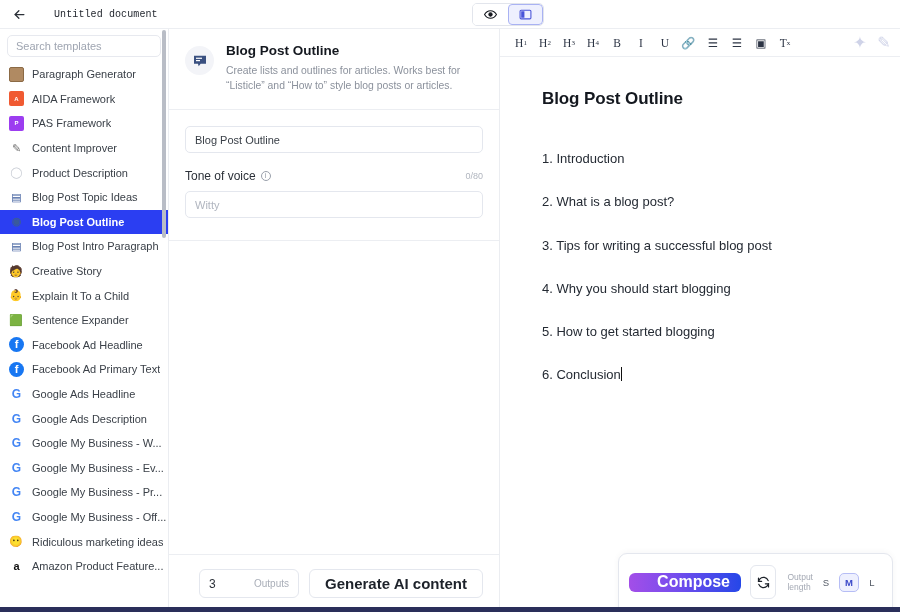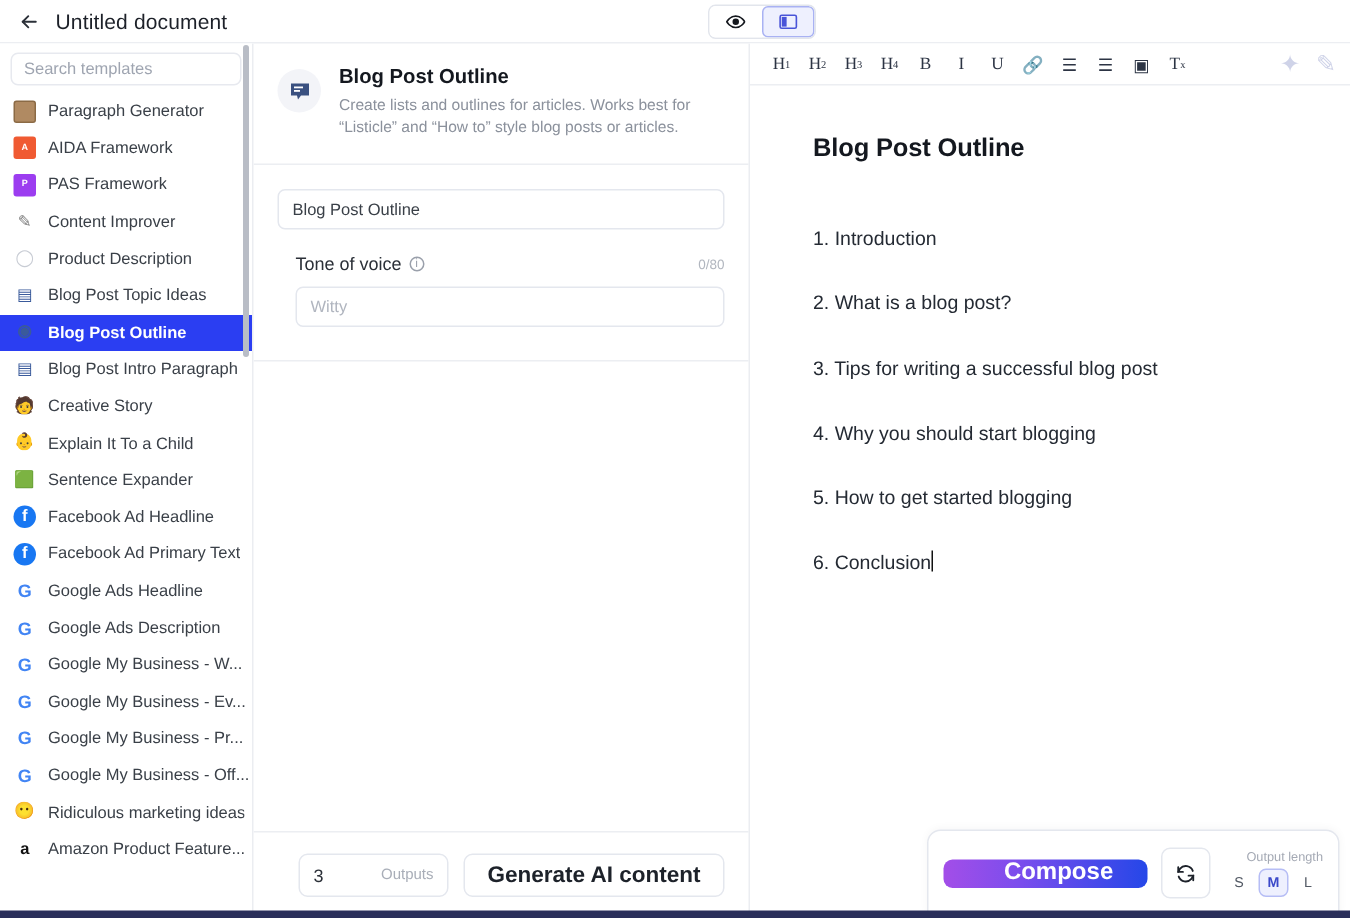--- a/index.html
+++ b/index.html
@@ -25,23 +25,24 @@
     background: #fff;
     position: relative;
   }
   .back-btn {
     width: 30px; height: 29px;
     display: flex; align-items: center; justify-content: center;
     cursor: pointer;
     margin-left: 4px;
   }
   .doc-title {
-    font-size: 14px; color: #1d2129;
-    margin-left: 3px;
+    font-size: 10px; color: #1d2129;
+    margin-left: 20px;
     letter-spacing: .1px;
+    font-family: Liberation Mono, monospace;
   }
   .view-toggle {
     position: absolute;
     left: 472px; top: 3px;
     display: flex;
     height: 23px;
     border: 1px solid #e2e5ec;
     border-radius: 5px;
     overflow: hidden;
     background: #fff;
@@ -153,21 +154,21 @@
   .tpl-header-title {
     font-size: 13.5px; font-weight: bold;
     color: #14181f; margin-bottom: 5px;
   }
   .tpl-header-desc {
     font-size: 10.4px; color: #8b919c; line-height: 1.45;
     max-width: 240px;
   }
   .form-area { padding: 16px 16px 0 16px; border-bottom: 1px solid #eceef2; padding-bottom: 22px; }
   .field { margin-bottom: 16px; }
-  .field:last-child { margin-bottom: 0; margin-left: 12px; }
+  .field:last-child { margin-bottom: 0; }
   .field-head {
     display: flex; align-items: center;
     justify-content: space-between;
     margin-bottom: 8px;
   }
   .field-label {
     font-size: 12px; color: #2b3038;
     display: flex; align-items: center; gap: 5px;
   }
   .req-star { color: #9aa0ab; font-size: 11px; }
@@ -274,21 +275,21 @@
     cursor: pointer;
     font-family: "Liberation Sans", sans-serif;
     display: flex; align-items: center; justify-content: center; padding-left: 17px;
   }
   .redo-btn {
     width: 33px; height: 34px;
     border: 1px solid #e4e7ee; border-radius: 6px;
     background: #fff; cursor: pointer;
     display: flex; align-items: center; justify-content: center;
   }
-  .len-group { display: flex; flex-direction: column; align-items: flex-end; gap: 3px; }
+  .len-group { display: flex; flex-direction: row; align-items: center; gap: 3px; }
   .len-label { font-size: 8.5px; color: #a4a9b4; padding-left: 2px; }
   .len-btns { display: flex; gap: 3px; }
   .len-btn {
     width: 20px; height: 19px;
     border: 1px solid transparent;
     border-radius: 5px;
     display: flex; align-items: center; justify-content: center;
     font-size: 9.5px; color: #545b66;
     cursor: pointer; background: #fff;
   }

